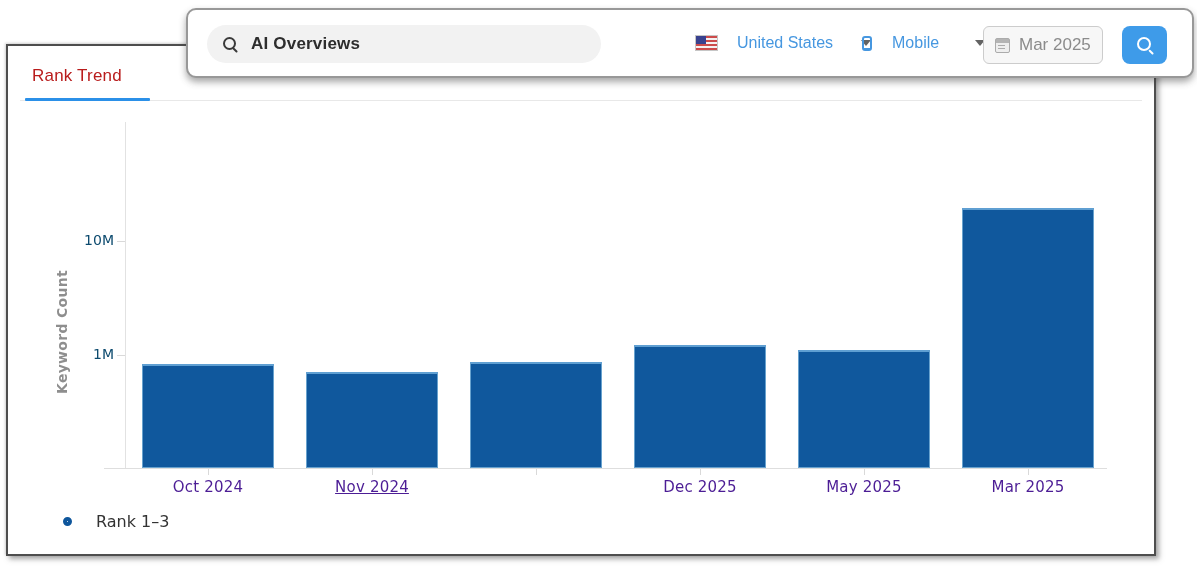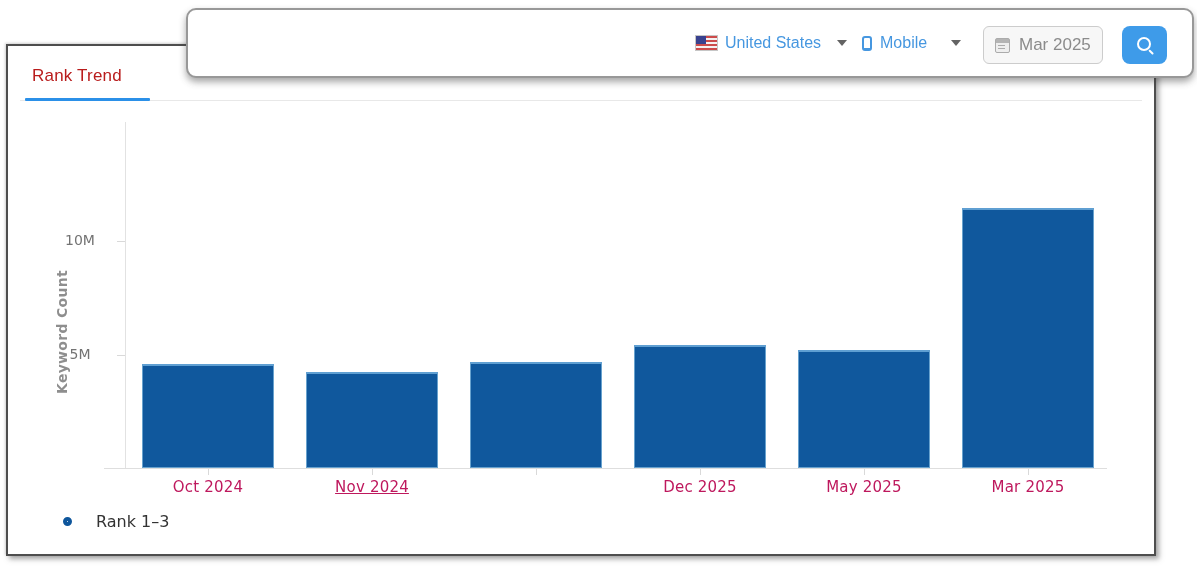--- a/index.html
+++ b/index.html
@@ -18,26 +18,26 @@
     position:absolute; left:24px; top:20px; font-size:17px; color:#b91c1c;
     letter-spacing:.2px; cursor:pointer;
   }
   .tab-divider { position:absolute; left:12px; top:54px; width:1122px; height:1px; background:#e8e8e8; }
   .tab-underline { position:absolute; left:17px; top:52px; width:125px; height:3px; background:#2b90e8; border-radius:1px; }
 
   
   .chart { position:absolute; left:0; top:56px; width:1146px; height:400px; }
   .y-axis-line { position:absolute; left:117px; top:20px; width:1px; height:346px; background:#e2e2e2; }
   .x-axis-line { position:absolute; left:96px; top:366px; width:1003px; height:1px; background:#dedede; }
-  .ytick-label { position:absolute; left:38px; width:68px; text-align:center; font-family:"DejaVu Sans", sans-serif;
-                 font-size:14px; color:#737373; }
+  .ytick-label { position:absolute; left:38px; width:68px; text-align:right; font-family:"DejaVu Sans", sans-serif;
+                 font-size:14px; color:#0c4a6e; }
   .ytick-mark  { position:absolute; width:8px; height:1px; background:#d9d9d9; }
   .xtick-mark  { position:absolute; width:1px; height:6px; background:#d9d9d9; top:367px; }
   .xtick-label { position:absolute; top:376px; width:164px; text-align:center; font-family:"DejaVu Sans", sans-serif;
-                 font-size:15px; color:#be185d; letter-spacing:.2px; }
+                 font-size:15px; color:#4c1d95; letter-spacing:.2px; }
   .bar { position:absolute; width:132px; background:#10589d; border:1px solid rgba(120,175,215,.85);
          border-top:2px solid #5f9fd2; }
   .y-axis-title {
     position:absolute; left:-56px; top:222px; width:220px; text-align:center;
     transform:rotate(-90deg); transform-origin:center;
     font-family:"DejaVu Sans", sans-serif; font-size:14px; font-weight:bold; color:#8e8e8e; letter-spacing:.3px;
   }
   .legend { position:absolute; left:55px; top:466px; display:flex; align-items:center; gap:24px; cursor:pointer; }
   .legend-ring { width:9px; height:9px; border:4.5px solid #0e569c; border-radius:50%; background:#fff; }
   .legend-text { font-family:"DejaVu Sans", sans-serif; font-size:16px; color:#333; }
@@ -56,21 +56,21 @@
   }
   .query-text { font-size:17px; font-weight:bold; color:#2d2d2d; letter-spacing:.2px; }
 
   .mag { position:relative; width:15px; height:15px; display:inline-block; color:#3a3a3a; flex:none; }
   .mag::before { content:""; position:absolute; left:0; top:0; width:9px; height:9px;
                  border:2px solid currentColor; border-radius:50%; }
   .mag::after  { content:""; position:absolute; left:10px; top:10px; width:6px; height:2px;
                  background:currentColor; transform:rotate(45deg); transform-origin:0 50%; border-radius:1px; }
   .mag.white { color:#ffffff; }
 
-  .toolbar-select { position:absolute; top:0; height:100%; display:flex; align-items:center; gap:8px;
+  .toolbar-select { position:absolute; top:0; height:100%; display:flex; align-items:center; gap:20px;
                     color:#4697e0; font-size:16px; cursor:pointer; }
   .country-select { left:508px; }
   .device-select  { left:674px; }
   .caret { width:0; height:0; border-left:5px solid transparent; border-right:5px solid transparent;
            border-top:6px solid #636363; margin-left:8px; }
   .device-select .caret { margin-left:16px; }
 
   .flag { position:relative; width:21px; height:14px; flex:none;
           background:repeating-linear-gradient(180deg, #cc4b4b 0 2px, #f5f1f1 2px 4px);
           box-shadow:0 0 0 1px rgba(160,160,160,.6); }
@@ -119,34 +119,38 @@
         <div class="xtick-mark" style="left: 528px;"></div>
         <div class="bar" style="left: 626px; top: 243px; height: 123px; background: rgb(16, 88, 157);"></div>
         <div class="xtick-mark" style="left: 692px;"></div>
         <div class="xtick-label" style="left: 610px;">Dec 2025</div>
         <div class="bar" style="left: 790px; top: 248px; height: 118px; background: rgb(16, 88, 157);"></div>
         <div class="xtick-mark" style="left: 856px;"></div>
         <div class="xtick-label" style="left: 774px;">May 2025</div>
         <div class="bar" style="left: 954px; top: 106px; height: 260px; background: rgb(16, 88, 157);"></div>
         <div class="xtick-mark" style="left: 1020px;"></div>
         <div class="xtick-label" style="left: 938px;">Mar 2025</div>
-        <div class="ytick-label" style="top: 243.5px;">5M</div>
+        <div class="ytick-label" style="top: 243.5px;">1M</div>
         <div class="ytick-mark" style="left: 109px; top: 252.5px;"></div>
         <div class="ytick-label" style="top: 130px;">10M</div>
         <div class="ytick-mark" style="left: 109px; top: 139px;"></div>
       </div>
 
     <div class="legend">
       <span class="legend-ring"></span>
       <span class="legend-text">Rank 1–3</span>
     </div>
   </div>
 
   <div class="search-panel">
 
+    <div class="search-pill">
+      <span class="mag"></span>
+      <span class="query-text">AI Overviews</span>
+    </div>
 
     <div class="toolbar-select country-select">
       <span class="flag"></span>
       <span>United States</span>
       <span class="caret"></span>
     </div>
 
     <div class="toolbar-select device-select">
       <span class="phone"></span>
       <span>Mobile</span>

